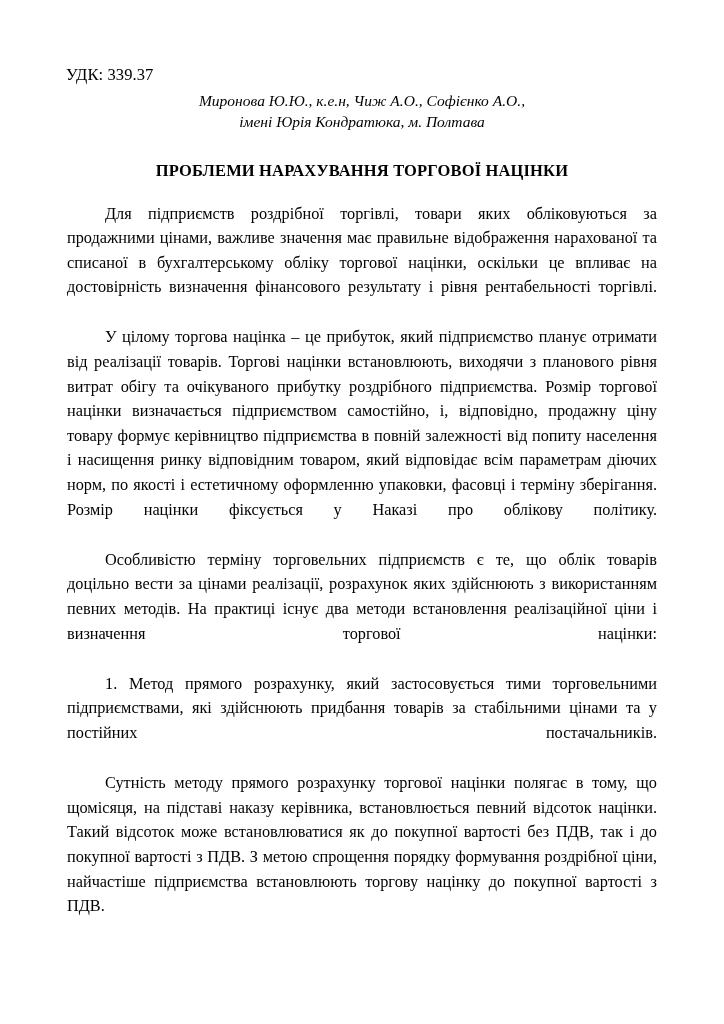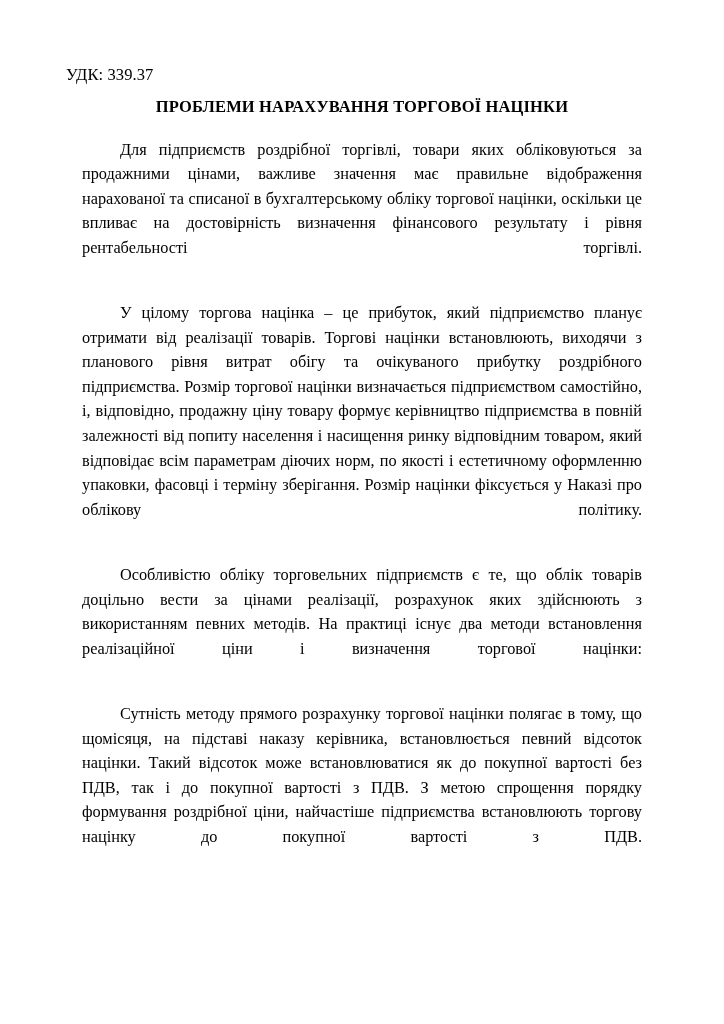--- a/index.html
+++ b/index.html
@@ -49,33 +49,33 @@
     display: block;
     white-space: nowrap;
   }
 
   
   .doc-title {
     text-align: center;
     font-weight: bold;
     font-size: 16.5px;
     line-height: 21.5px;
-    margin: 11px 0 0 0;
+    margin: 28px 0 0 0;
     letter-spacing: 0.15px;
   }
   .doc-title .line {
     display: block;
   }
 
   
   .body-text {
     margin-top: 20px;
   }
   .body-text p {
-    margin: 16px;
+    margin: 1px;
     text-align: justify;
     text-justify: inter-word;
     text-indent: 38px;
     font-size: 16.3px;
     line-height: 24.6px;
     hyphens: none;
   }
   
   .body-text p::after {
     content: "";
@@ -85,28 +85,31 @@
 </style>
 </head>
 <body>
 
 <div class="page">
   <div class="content">
 
     <div class="udc">УДК: 339.37</div>
 
     <div class="byline">
+      <span class="line">Миронова Ю.Ю., к.е.н, Чиж А.О., Софієнко А.О.,</span>
+      <span class="line">імені Юрія Кондратюка, м. Полтава</span>
     </div>
 
     <h1 class="doc-title">
       <span class="line">ПРОБЛЕМИ НАРАХУВАННЯ ТОРГОВОЇ НАЦІНКИ</span>
     </h1>
 
     <div class="body-text">
       <p>Для підприємств роздрібної торгівлі, товари яких обліковуються за продажними цінами, важливе значення має правильне відображення нарахованої та списаної в бухгалтерському обліку торгової націнки, оскільки це впливає на достовірність визначення фінансового результату і рівня рентабельності торгівлі.</p>
       <p>У цілому торгова націнка – це прибуток, який підприємство планує отримати від реалізації товарів. Торгові націнки встановлюють, виходячи з планового рівня витрат обігу та очікуваного прибутку роздрібного підприємства. Розмір торгової націнки визначається підприємством самостійно, і, відповідно, продажну ціну товару формує керівництво підприємства в повній залежності від попиту населення і насищення ринку відповідним товаром, який відповідає всім параметрам діючих норм, по якості і естетичному оформленню упаковки, фасовці і терміну зберігання. Розмір націнки фіксується у Наказі про облікову політику.</p>
-      <p>Особливістю обліку торговельних підприємств є те, що облік товарів доцільно вести за цінами реалізації, розрахунок яких здійснюють з використанням певних методів. На практиці існує два методи встановлення реалізаційної ціни і визначення торгової націнки:</p>
+      <p>Особливістю терміну торговельних підприємств є те, що облік товарів доцільно вести за цінами реалізації, розрахунок яких здійснюють з використанням певних методів. На практиці існує два методи встановлення реалізаційної ціни і визначення торгової націнки:</p>
+      <p>1. Метод прямого розрахунку, який застосовується тими торговельними підприємствами, які  здійснюють придбання товарів за стабільними цінами та у постійних постачальників.</p>
       <p>Сутність методу прямого розрахунку торгової націнки полягає в тому, що щомісяця, на підставі наказу керівника, встановлюється певний відсоток націнки. Такий відсоток може встановлюватися як до покупної вартості без ПДВ, так і до покупної вартості з ПДВ. З метою спрощення порядку формування роздрібної ціни, найчастіше підприємства встановлюють торгову націнку до покупної вартості з ПДВ.</p>
 
     </div>
 
   </div>
 </div>
 
 </body></html>

